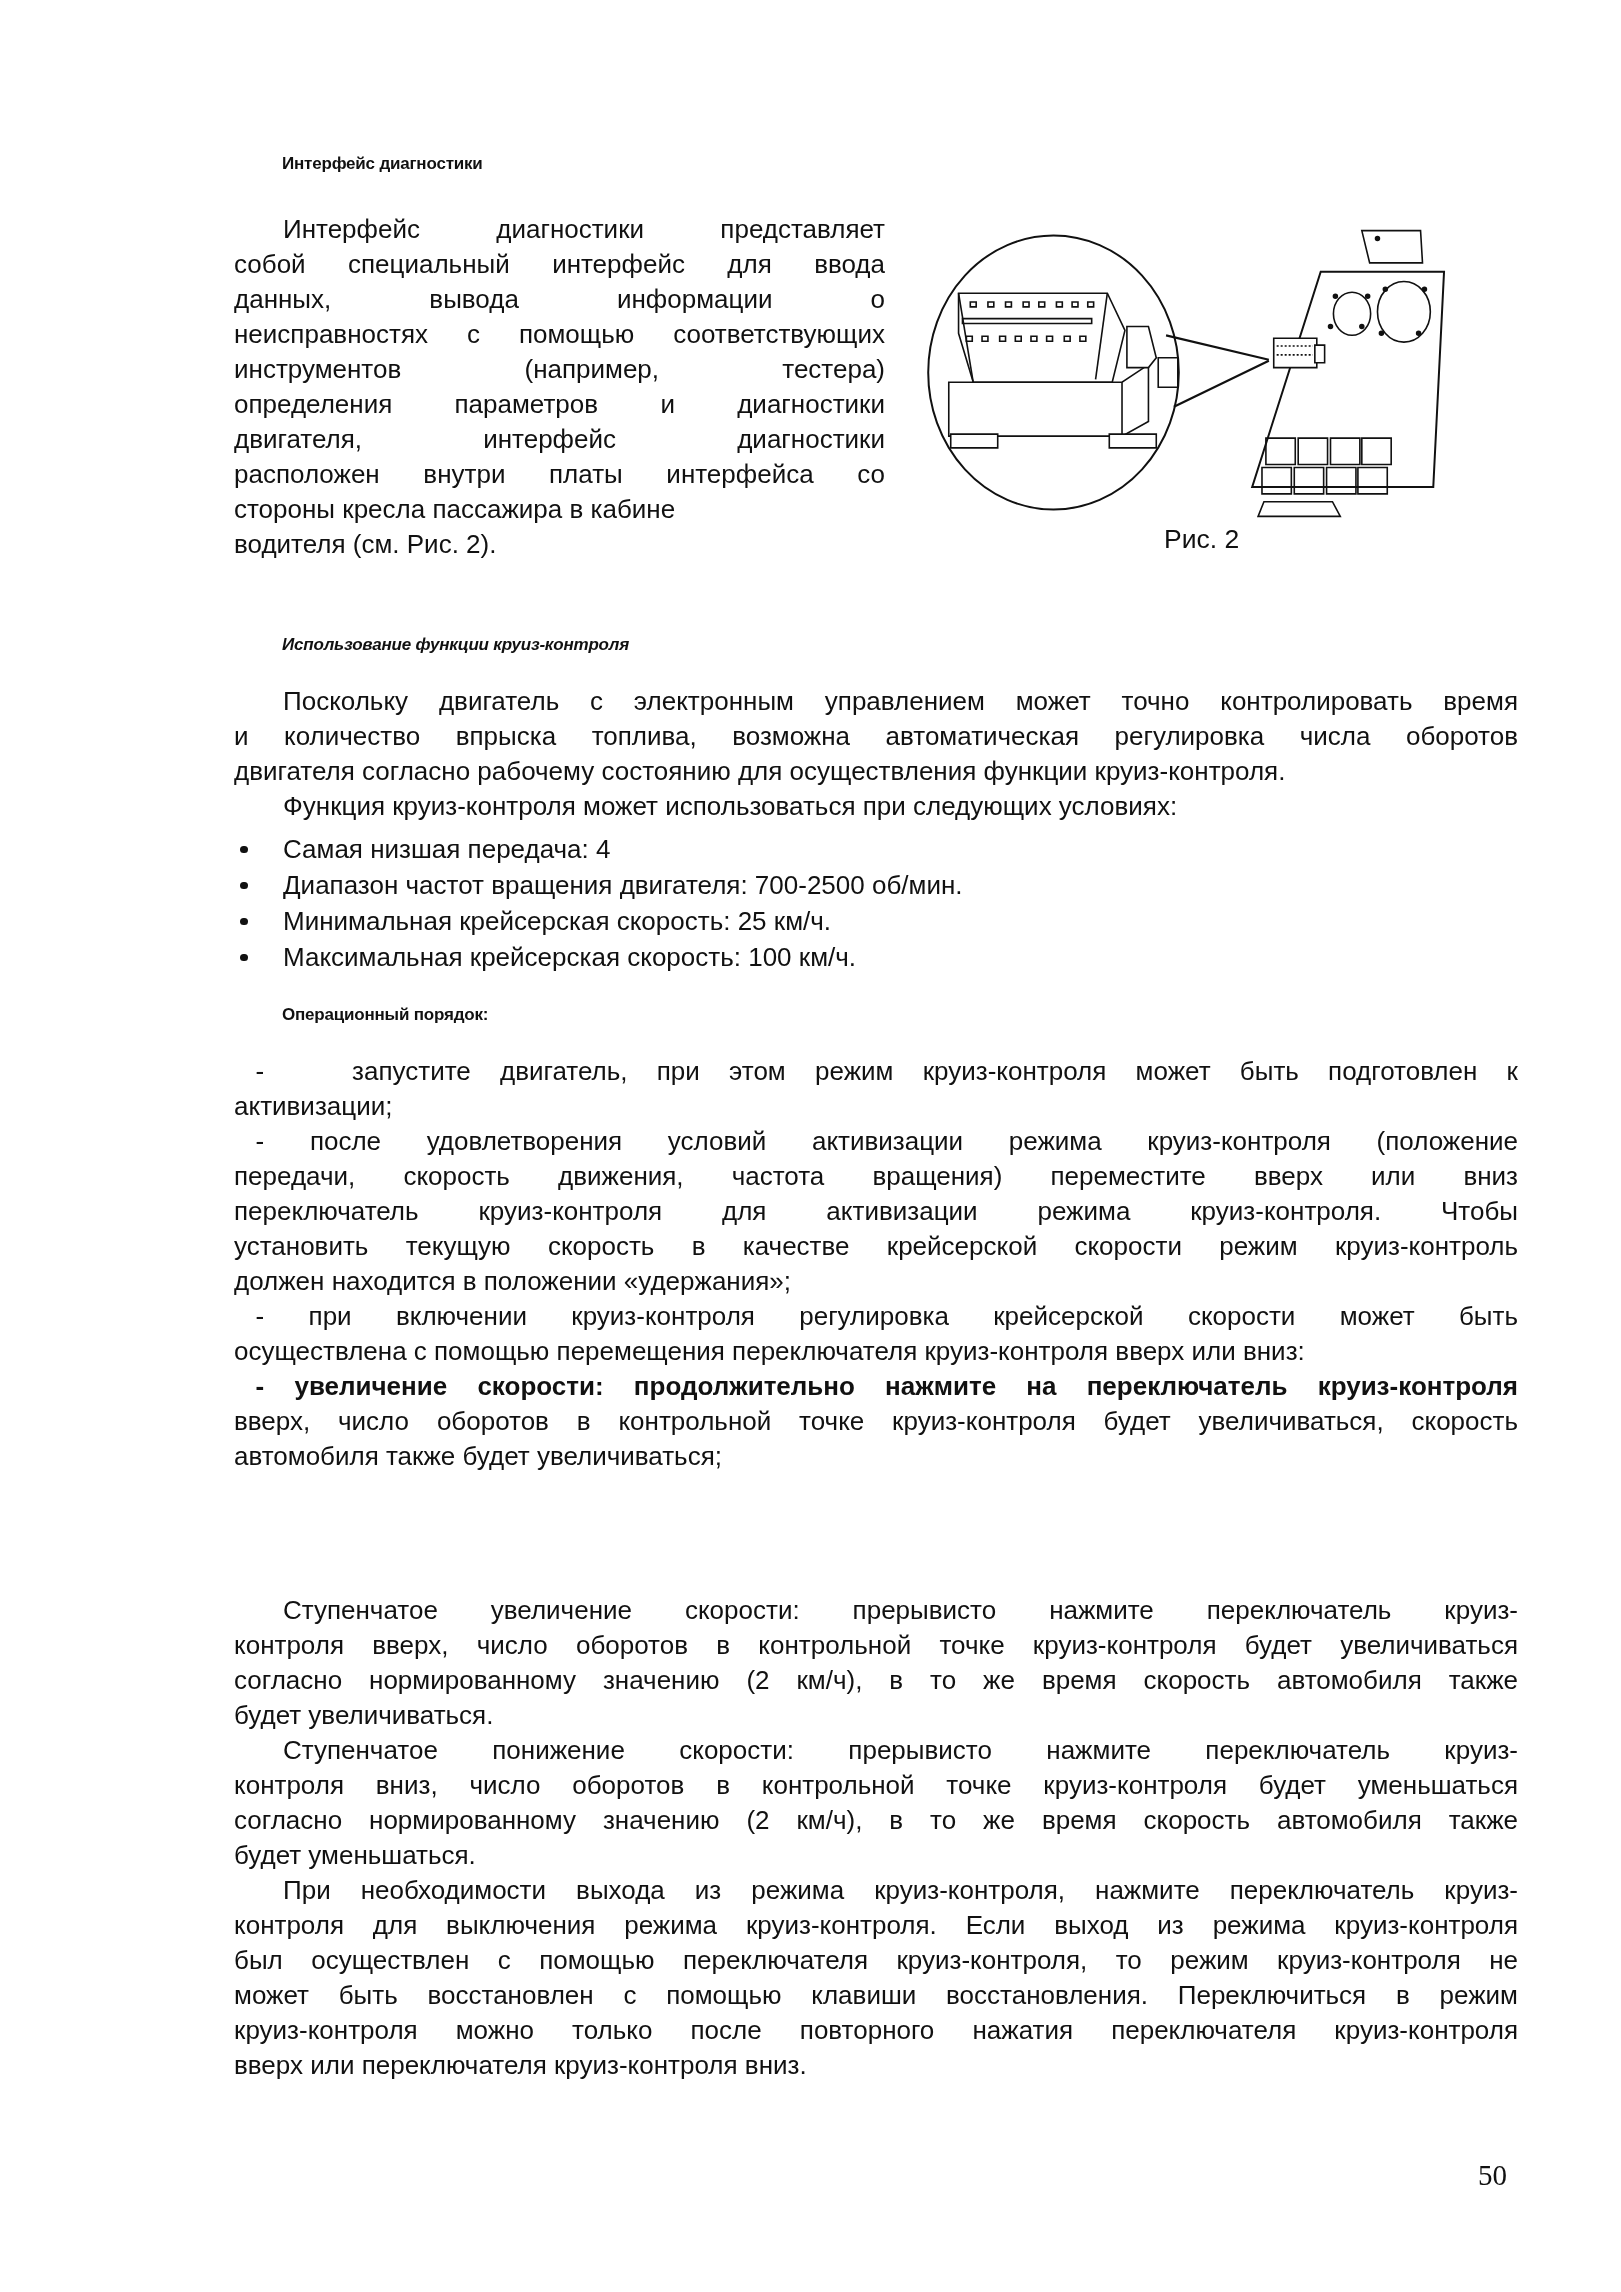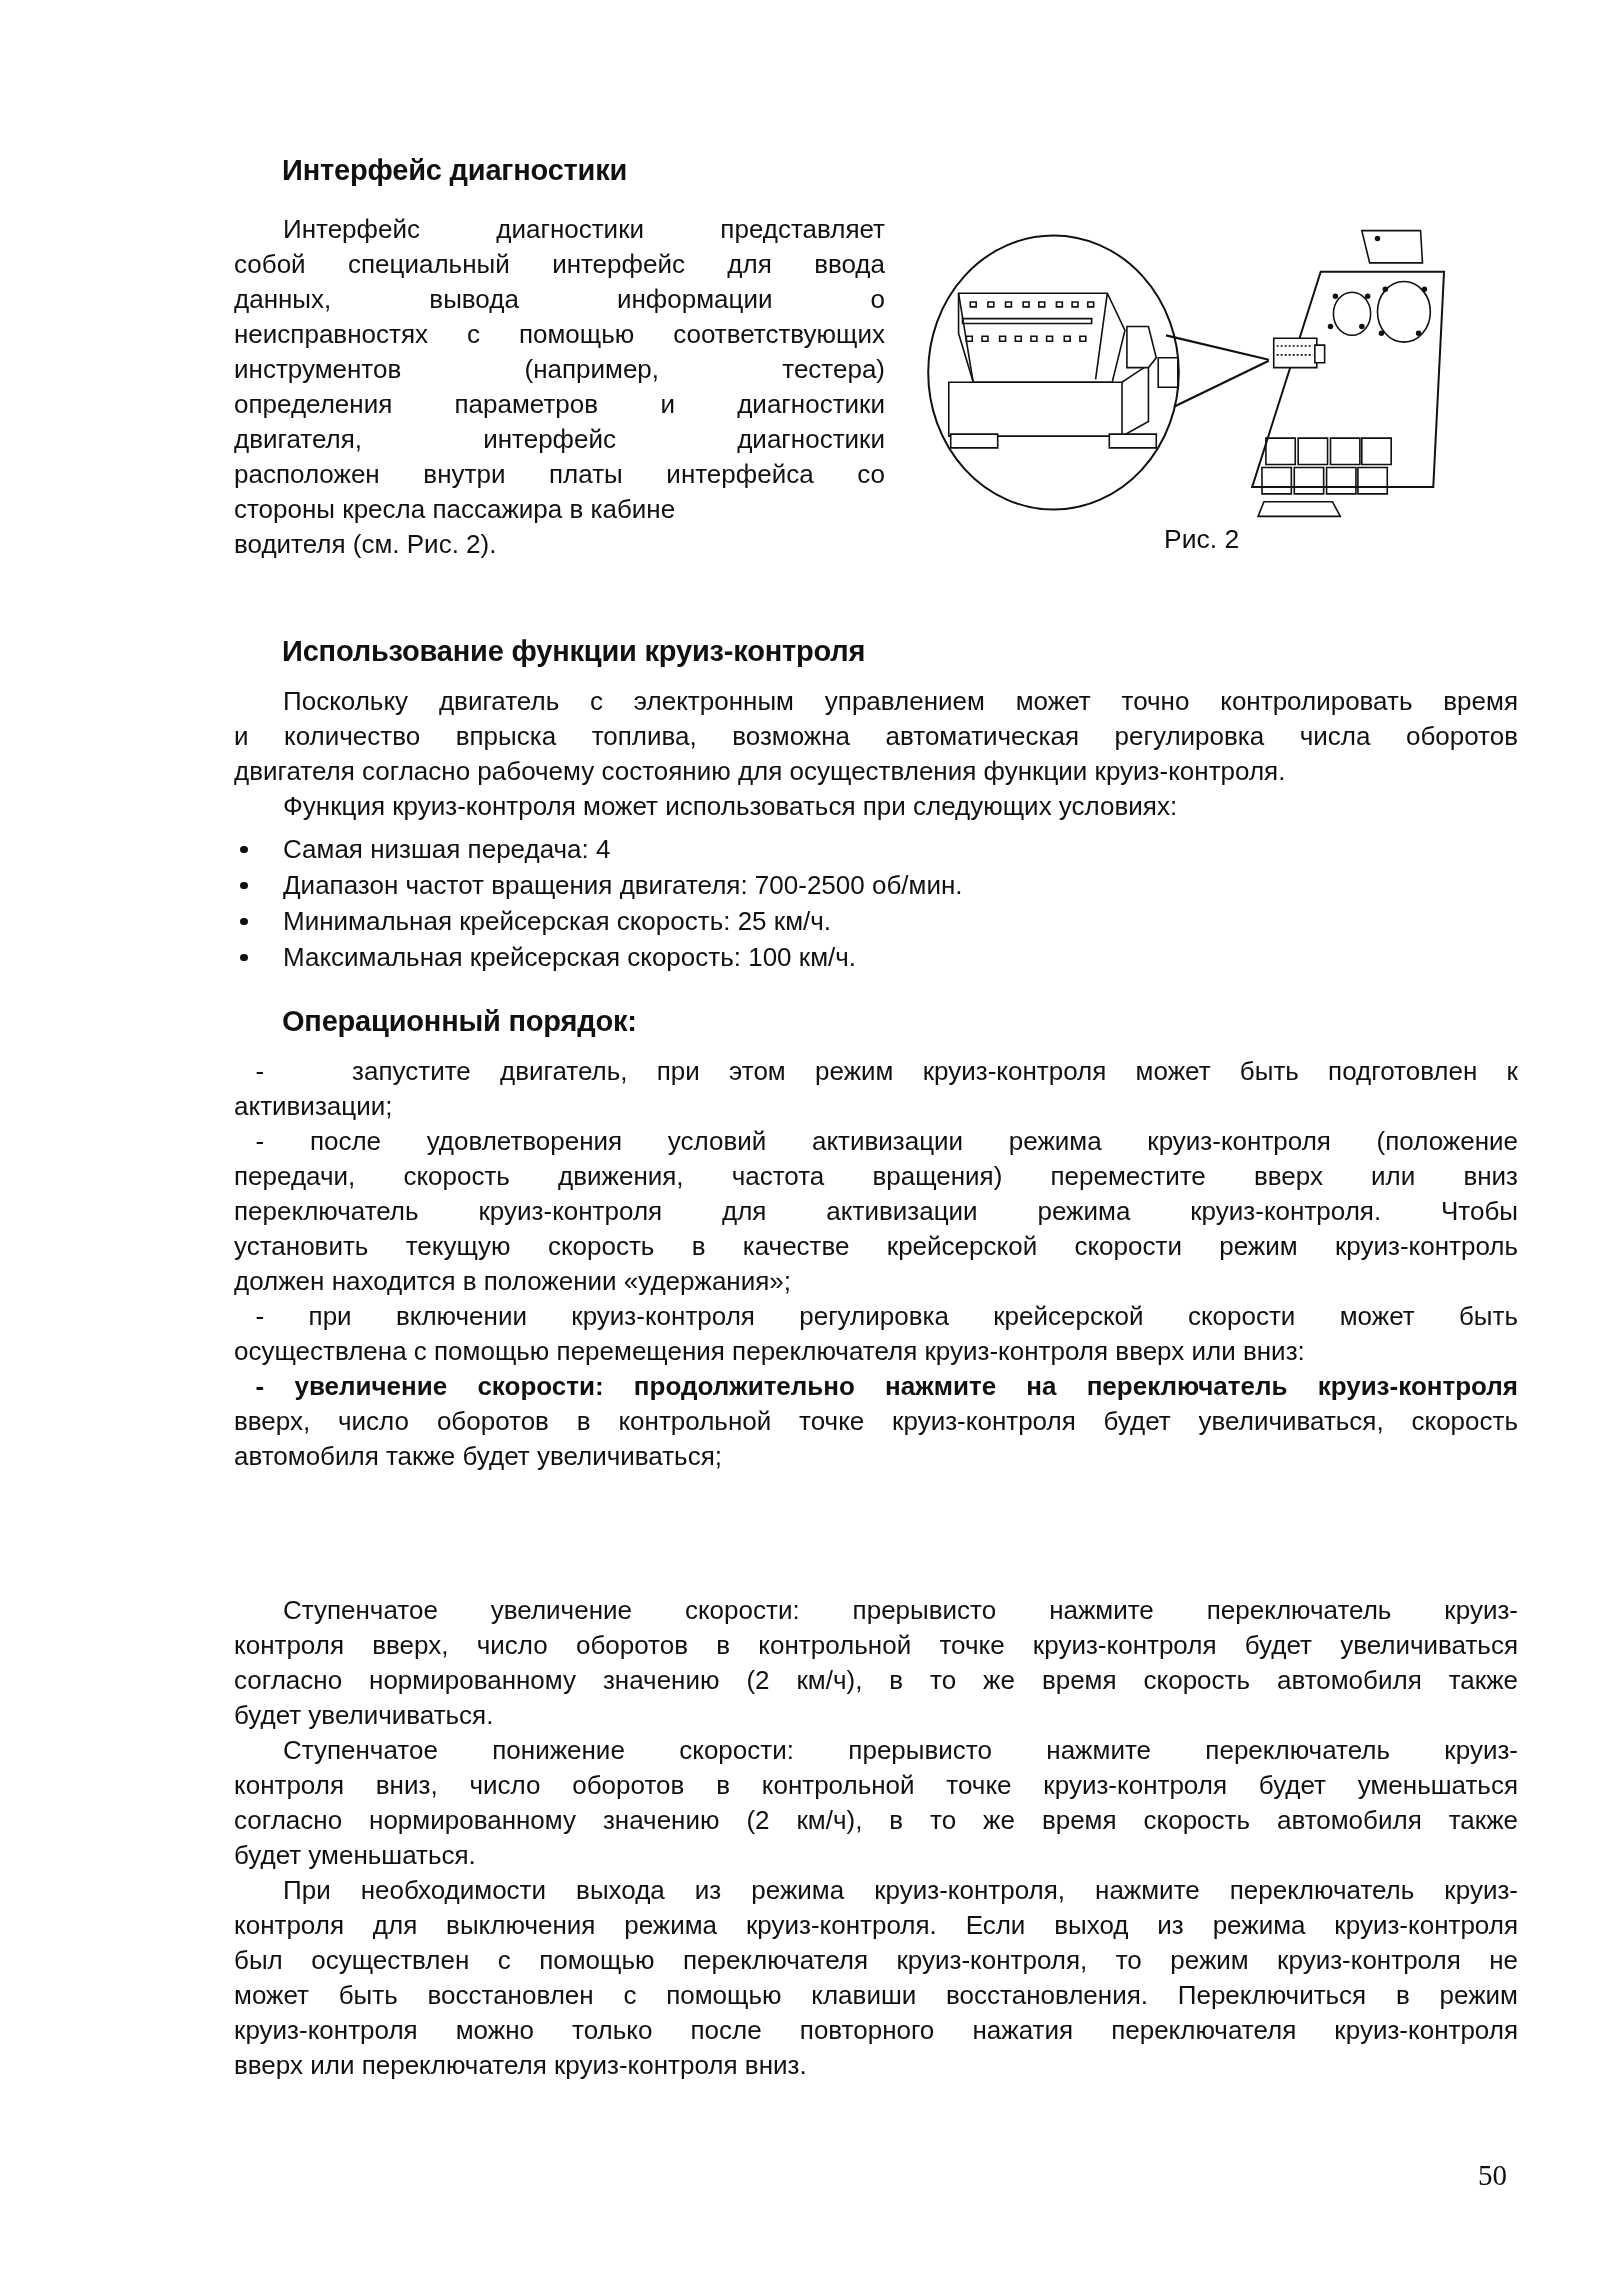--- a/index.html
+++ b/index.html
@@ -1,20 +1,20 @@
 <!DOCTYPE html>
 <html><head>
   <meta charset="utf-8">
   <style>
     html, body { margin: 0; padding: 0; background: #ffffff; }
     body { width: 1621px; height: 2293px; position: relative; overflow: hidden;
            font-family: "Liberation Sans", sans-serif; color: #111; }
     .page { position: absolute; left: 0; top: 0; width: 1621px; height: 2293px; }
     .abs { position: absolute; }
-    .h { font-weight: bold; font-size: 29px; letter-spacing: -0.2px; }
+    .h { font-weight: bold; font-size: 17px; letter-spacing: -0.2px; }
     .p { font-size: 26px; line-height: 35px; text-align: justify; }
     .jline { display: block; text-align: justify; text-align-last: justify; }
     .lline { display: block; text-align: left; }
     .bullets { list-style: none; margin: 0; padding: 0; font-size: 26px; line-height: 36px; }
     .bullets li { position: relative; padding-left: 49px; }
     .bullets li .dot { position: absolute; left: 5.9px; top: 14.7px; width: 7.8px; height: 7.8px; border-radius: 50%; background: #111; }
     .caption { font-size: 26.5px; }
     .pagenum { font-family: "Liberation Serif", serif; font-size: 29px; }
     svg line, svg path, svg rect, svg circle, svg ellipse, svg polyline, svg polygon { vector-effect: non-scaling-stroke; }
   </style>
@@ -105,21 +105,21 @@
           <rect x="381" y="262" width="30" height="27"></rect>
           <rect x="414" y="262" width="30" height="27"></rect>
           <rect x="446" y="262" width="30" height="27"></rect>
       </g>
       <polygon points="350,297 420,297 428,312 344,312" fill="#fff"></polygon>
     </g>
   </svg>
 
   <div class="abs caption" style="left:1164px; top:524px;">Рис. 2</div>
 
-  <div class="abs h" style="left:282px; top:635px;">Использование функции круиз-контроля</div>
+  <div class="abs h" style="left:282px; top:635px;font-style:italic;">Использование функции круиз-контроля</div>
 
   <div class="abs p" style="left:234px; top:684px; width:1284px;">
     <span class="jline" style="text-indent:49px;">Поскольку двигатель с электронным управлением может точно контролировать время</span>
     <span class="jline">и количество впрыска топлива, возможна автоматическая регулировка числа оборотов</span>
     <span class="lline">двигателя согласно рабочему состоянию для осуществления функции круиз-контроля.</span>
     <span class="lline" style="text-indent:49px;">Функция круиз-контроля может использоваться при следующих условиях:</span>
   </div>
 
   <ul class="abs bullets" style="left:234px; top:831px; width:1284px;">
     <li><span class="dot"></span><span>Самая низшая передача: 4</span></li>

